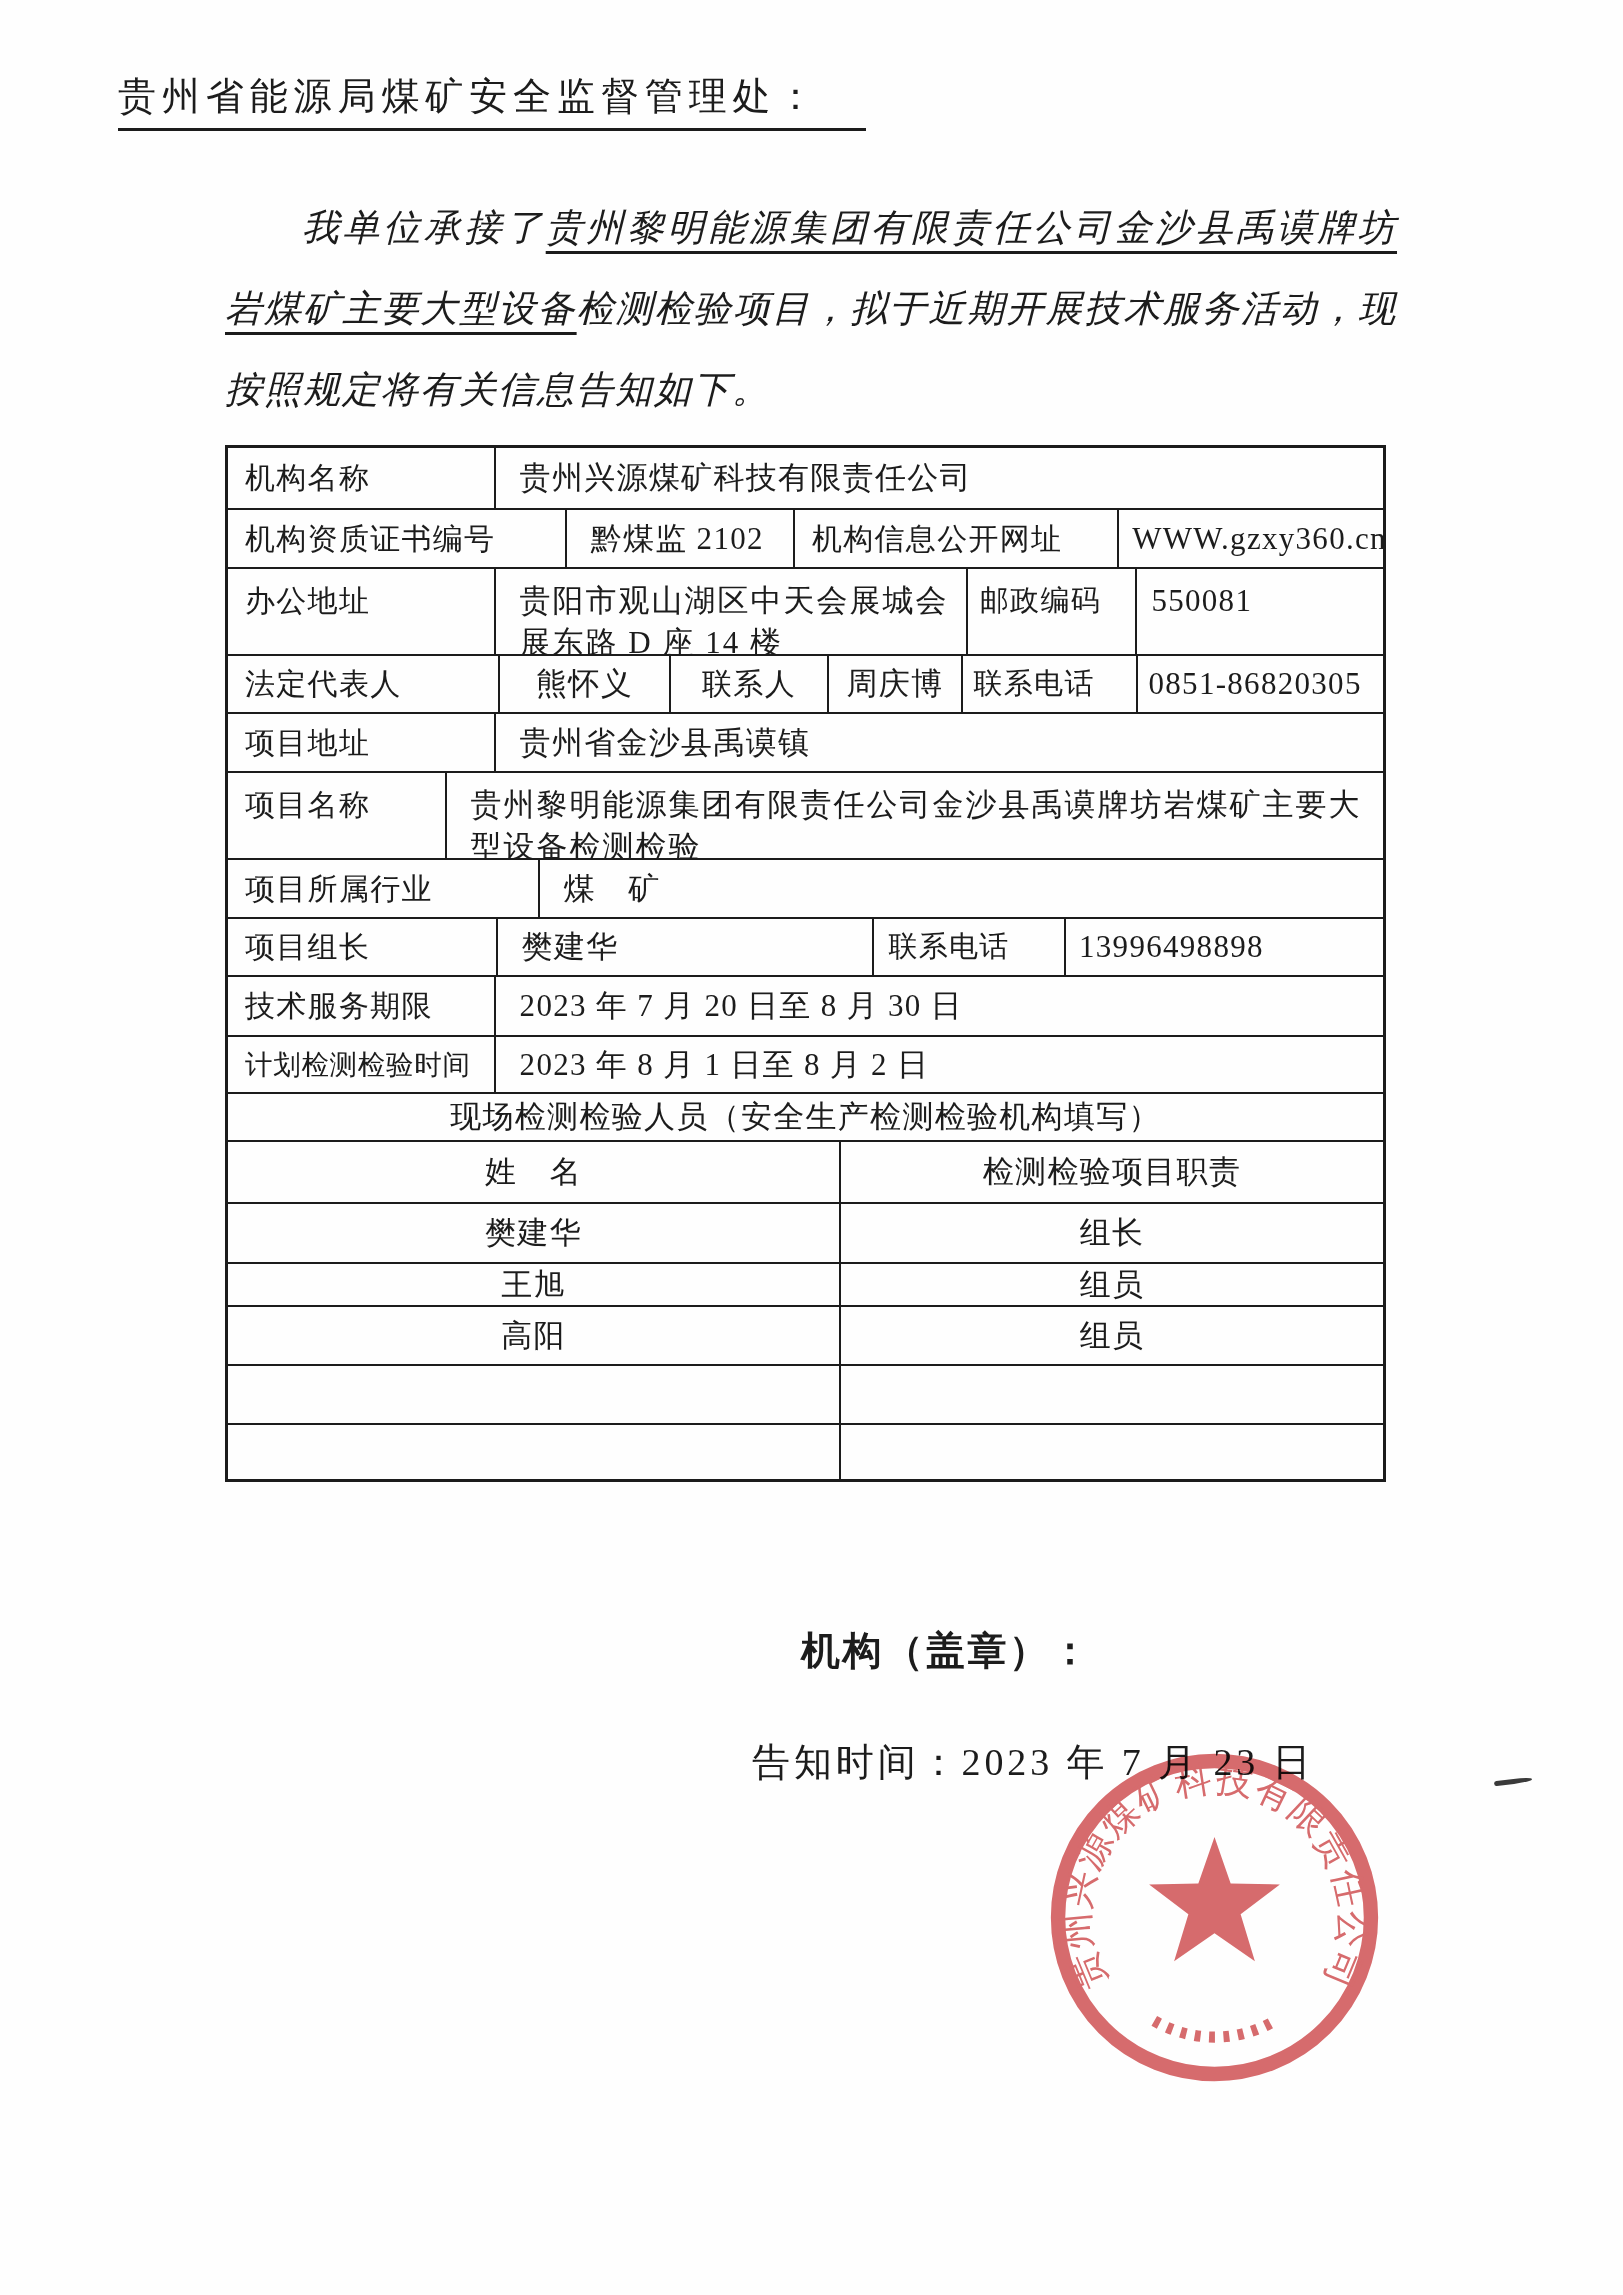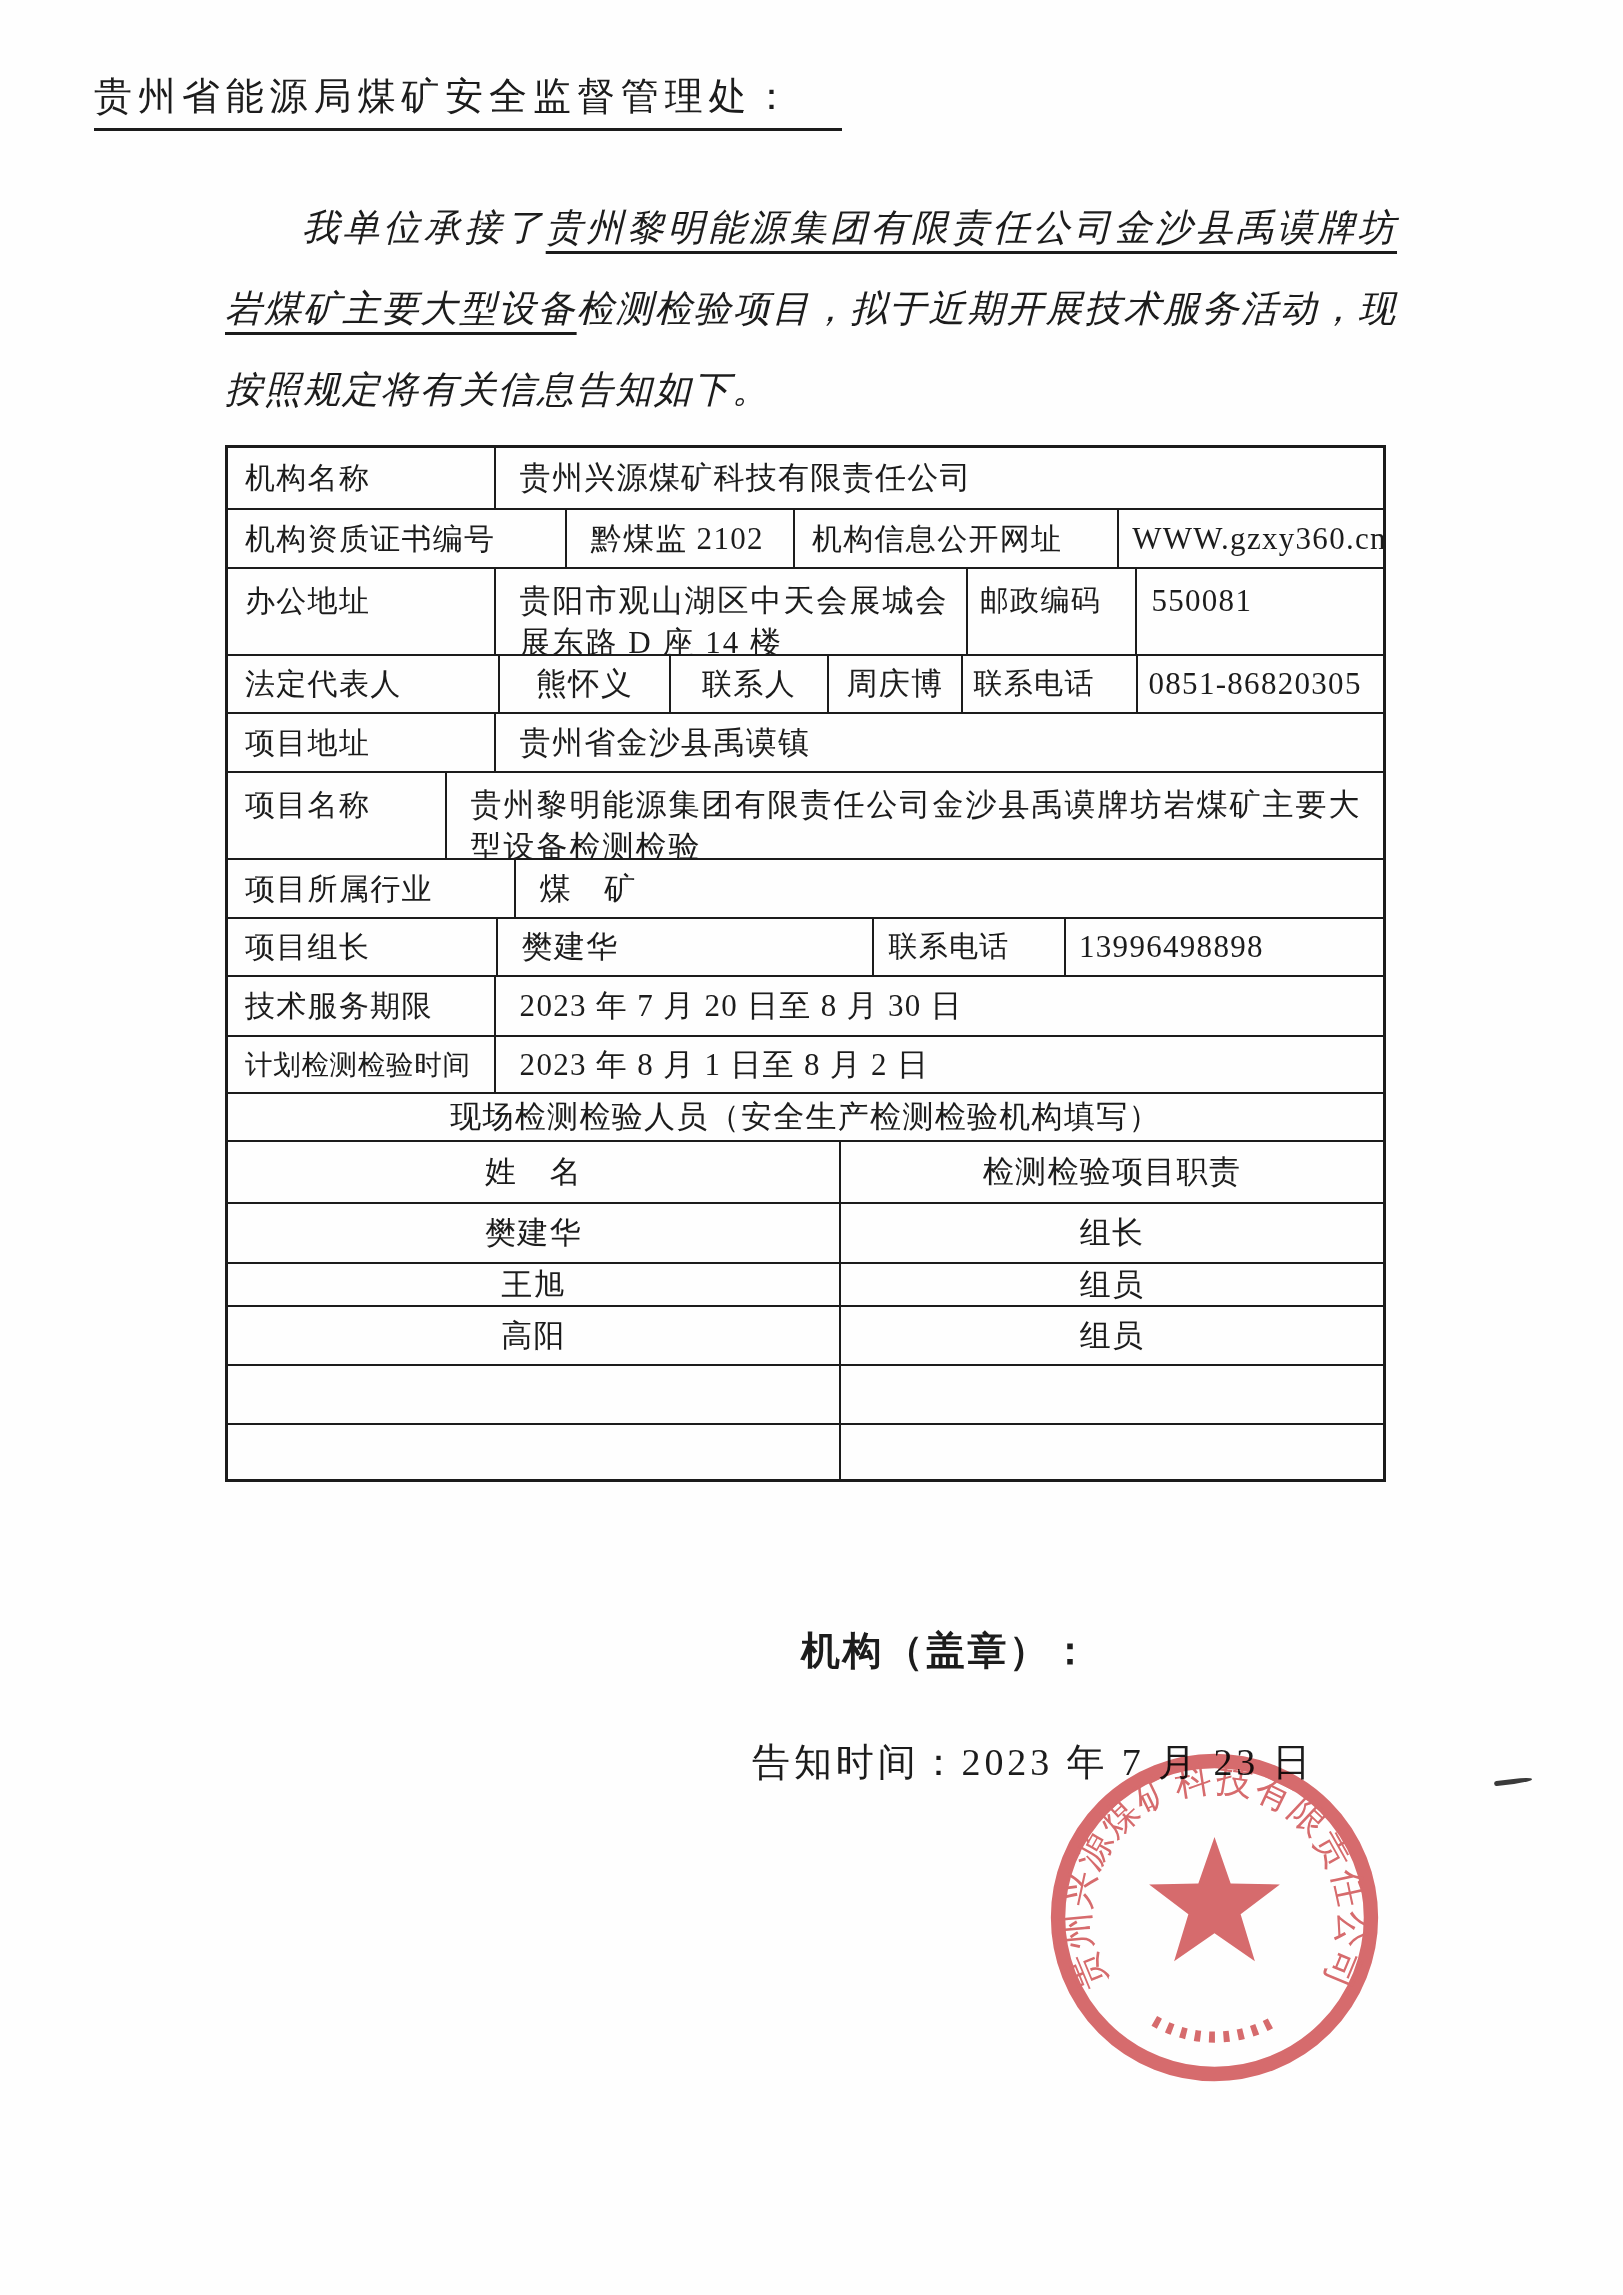--- a/index.html
+++ b/index.html
@@ -13,21 +13,21 @@
     overflow:hidden;
   }
   .doc-title {
     margin-top:204px;
     text-align:center;
     font-size:46px; font-weight:700;
     letter-spacing:2px;
     line-height:59px;
   }
   .addressee {
-    margin:73px 0 0 94px;
+    margin:73px 0 0 118px;
     display:inline-block;
     font-size:38px; letter-spacing:5.9px;
     line-height:46px;
     border-bottom:3.3px solid #1c1c1c;
     padding:0 46px 9.2px 0;
   }
   .para {
     margin:56px 0 0 225px;
     width:1172px;
     font-size:37px; letter-spacing:2px;
@@ -141,21 +141,21 @@
       <div class="tcell lbl" style="width:266px">项目地址</div>
       <div class="tcell val grow">贵州省金沙县禹谟镇</div>
     </div>
 
     <div class="trow" style="height:87px">
       <div class="tcell lbl top" style="width:266px">项目名称</div>
       <div class="tcell val top wrap3 grow" style="padding-right:11.8px">贵州黎明能源集团有限责任公司金沙县禹谟牌坊岩煤矿主要大型设备检测检验</div>
     </div>
 
     <div class="trow" style="height:59px">
-      <div class="tcell lbl" style="width:286px">项目所属行业</div>
+      <div class="tcell lbl" style="width:310px">项目所属行业</div>
       <div class="tcell val grow">煤　矿</div>
     </div>
 
     <div class="trow" style="height:58px">
       <div class="tcell lbl" style="width:268px">项目组长</div>
       <div class="tcell val" style="width:376px">樊建华</div>
       <div class="tcell lbl" style="width:192px; padding-left:14.4px; font-size:29px">联系电话</div>
       <div class="tcell val grow" style="padding-left:13px">13996498898</div>
     </div>
 

